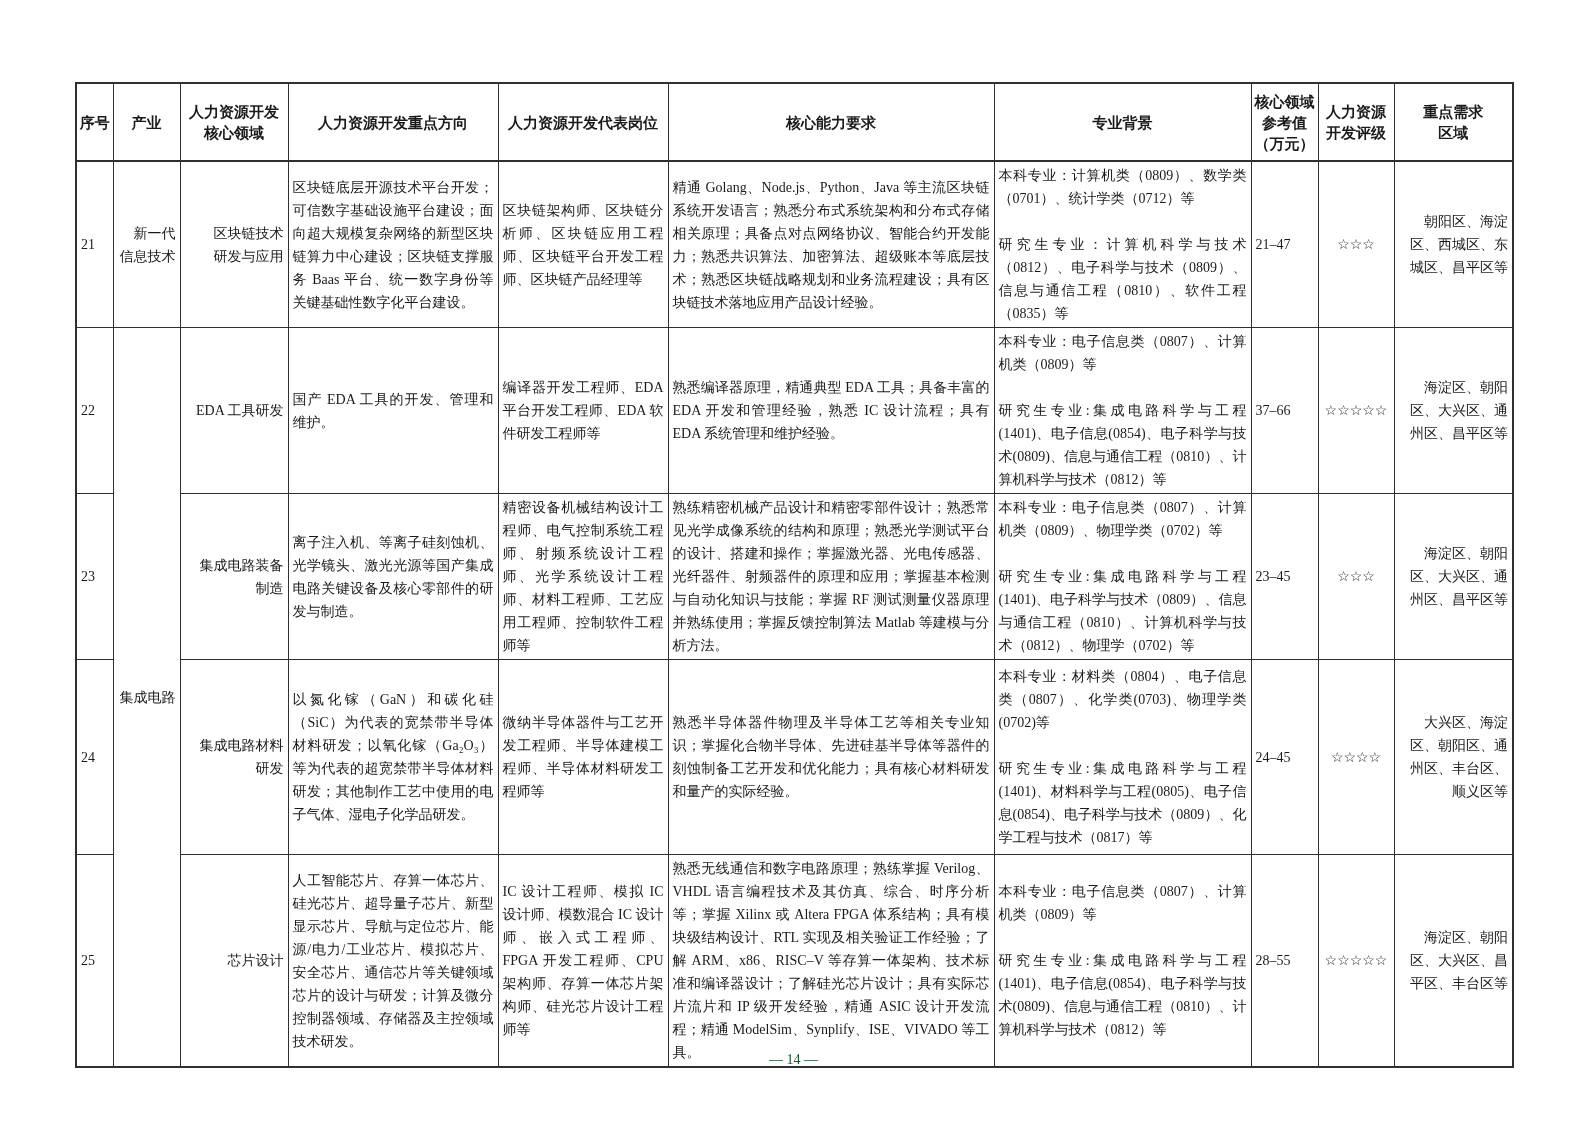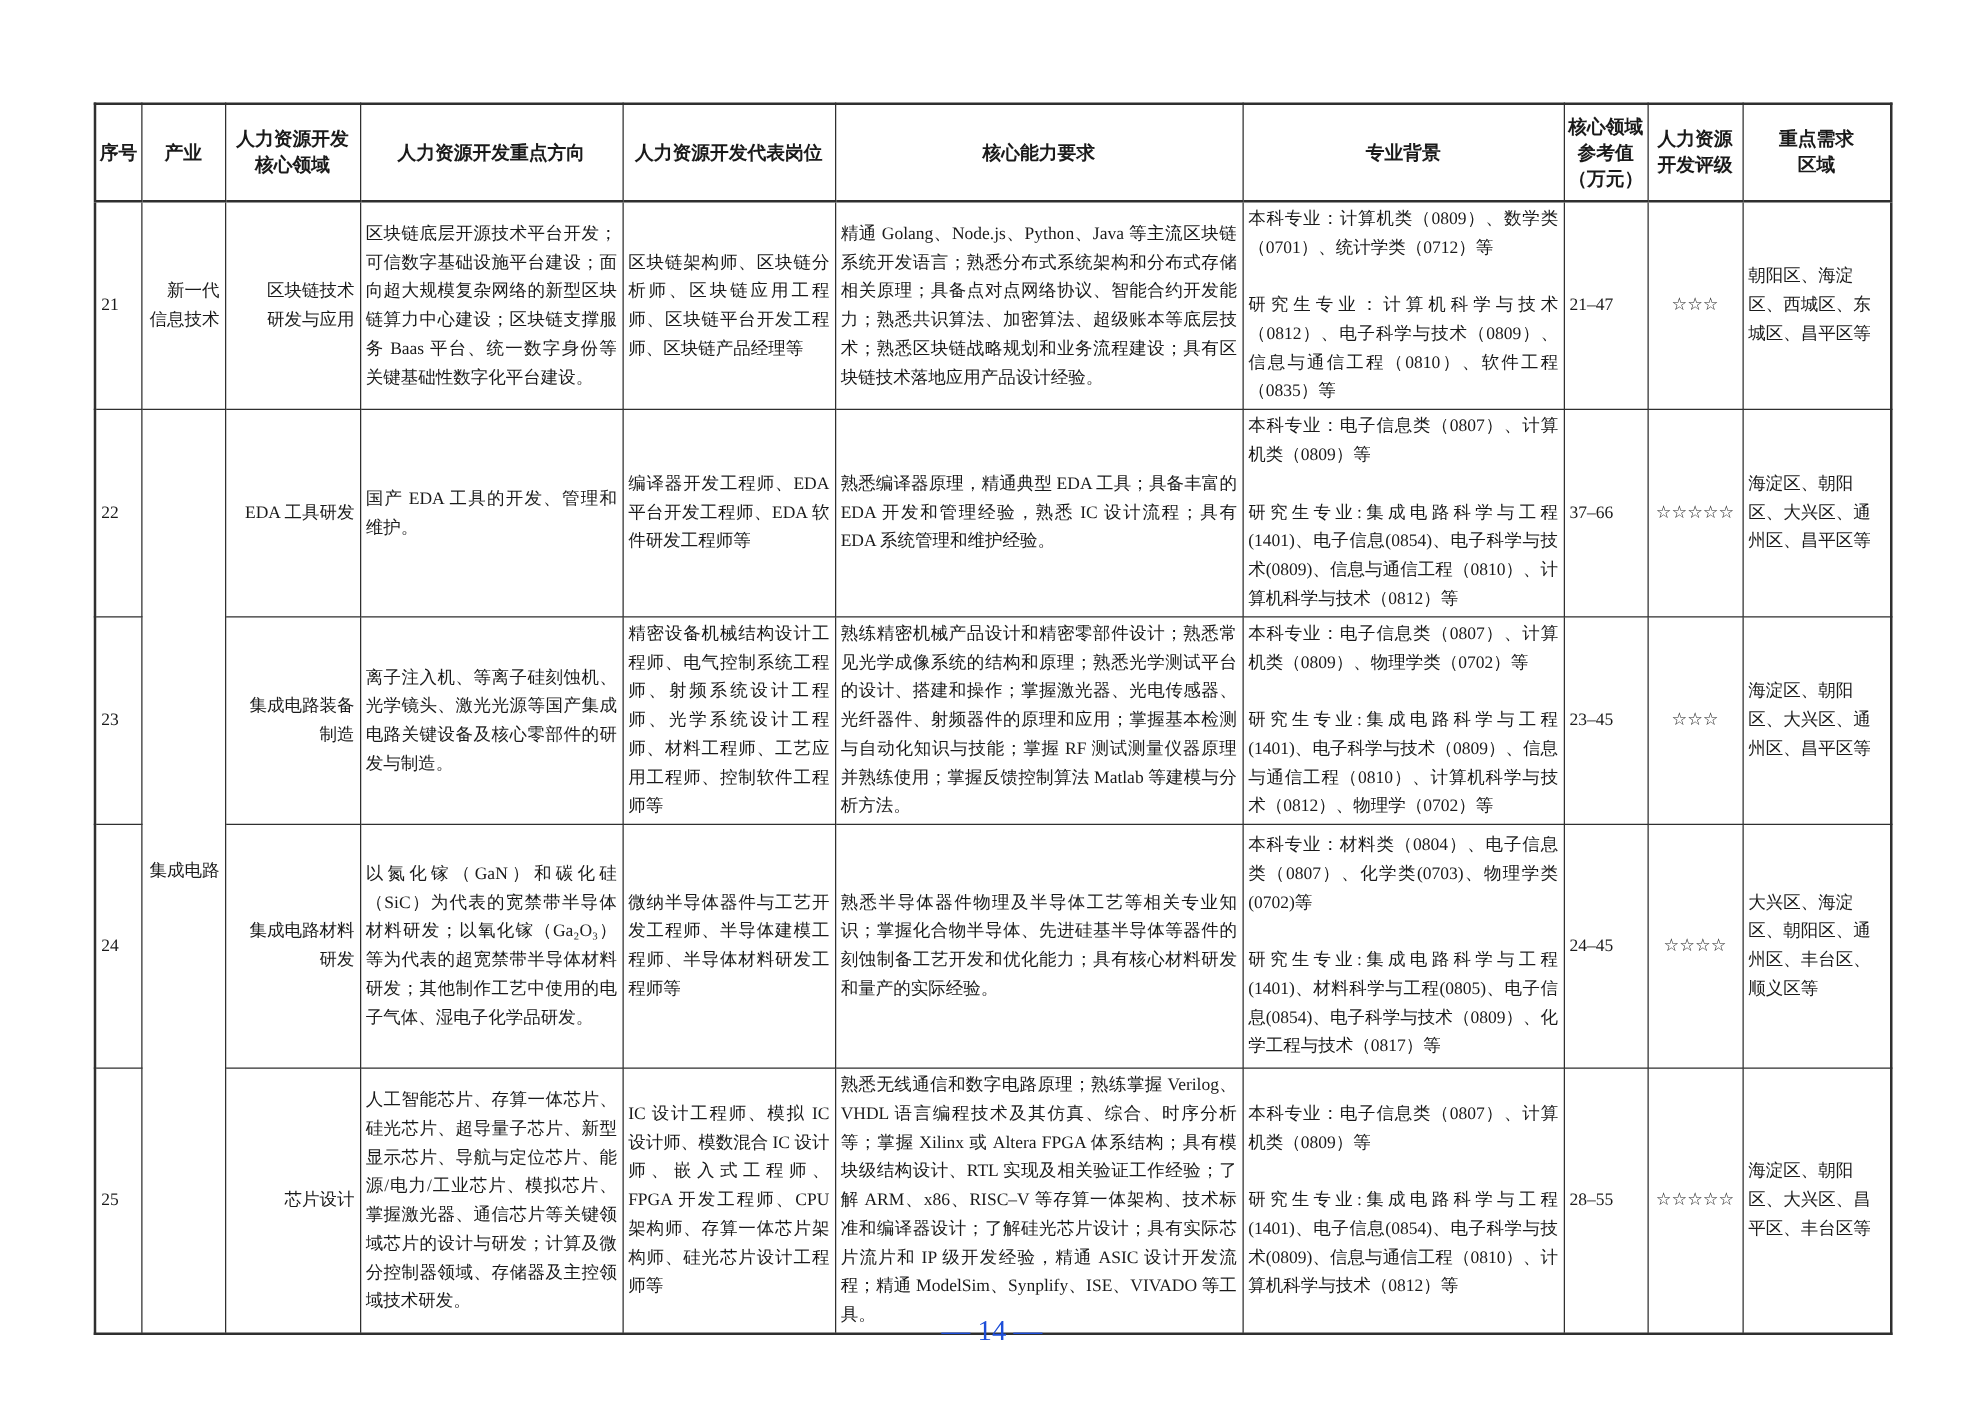--- a/index.html
+++ b/index.html
@@ -94,32 +94,32 @@
     padding: 2px 1px;
   }
   td.cell-rating {
     text-align: center;
     white-space: nowrap;
     letter-spacing: 0;
     font-size: 15px;
     padding: 2px 0;
   }
   td.cell-regions {
-    text-align: left;
+    text-align: right;
     padding: 2px 5px;
     border-radius: 26px;
   }
   .footer {
     position: absolute;
     left: 0;
     top: 1052px;
     width: 1587px;
     text-align: center;
-    font-size: 23px;
-    color: #1d4ed8;
+    font-size: 14px;
+    color: #14532d;
   }
 </style>
 </head>
 <body>
 
 <div class="page">
 
   <table class="main-table">
     <colgroup>
       <col style="width:37px">
@@ -207,21 +207,21 @@
         <td class="cell-background">本科专业：材料类（0804）、电子信息类（0807）、化学类(0703)、物理学类(0702)等
 
 研究生专业:集成电路科学与工程(1401)、材料科学与工程(0805)、电子信息(0854)、电子科学与技术（0809）、化学工程与技术（0817）等</td>
         <td class="cell-salary">24–45</td>
         <td class="cell-rating">☆☆☆☆</td>
         <td class="cell-regions">大兴区、海淀区、朝阳区、通州区、丰台区、顺义区等</td>
       </tr>
       <tr class="row-25">
         <td class="cell-serial">25</td>
         <td class="cell-field">芯片设计</td>
-        <td class="cell-direction">人工智能芯片、存算一体芯片、硅光芯片、超导量子芯片、新型显示芯片、导航与定位芯片、能源/电力/工业芯片、模拟芯片、掌握激光器、通信芯片等关键领域芯片的设计与研发；计算及微分控制器领域、存储器及主控领域技术研发。</td>
+        <td class="cell-direction">人工智能芯片、存算一体芯片、硅光芯片、超导量子芯片、新型显示芯片、导航与定位芯片、能源/电力/工业芯片、模拟芯片、安全芯片、通信芯片等关键领域芯片的设计与研发；计算及微分控制器领域、存储器及主控领域技术研发。</td>
         <td class="cell-positions">IC 设计工程师、模拟 IC 设计师、模数混合 IC 设计师、嵌入式工程师、FPGA 开发工程师、CPU 架构师、存算一体芯片架构师、硅光芯片设计工程师等</td>
         <td class="cell-competency">熟悉无线通信和数字电路原理；熟练掌握 Verilog、VHDL 语言编程技术及其仿真、综合、时序分析等；掌握 Xilinx 或 Altera FPGA 体系结构；具有模块级结构设计、RTL 实现及相关验证工作经验；了解 ARM、x86、RISC–V 等存算一体架构、技术标准和编译器设计；了解硅光芯片设计；具有实际芯片流片和 IP 级开发经验，精通 ASIC 设计开发流程；精通 ModelSim、Synplify、ISE、VIVADO 等工具。</td>
         <td class="cell-background">本科专业：电子信息类（0807）、计算机类（0809）等
 
 研究生专业:集成电路科学与工程(1401)、电子信息(0854)、电子科学与技术(0809)、信息与通信工程（0810）、计算机科学与技术（0812）等</td>
         <td class="cell-salary">28–55</td>
         <td class="cell-rating">☆☆☆☆☆</td>
         <td class="cell-regions">海淀区、朝阳区、大兴区、昌平区、丰台区等</td>
       </tr>
     </tbody>

